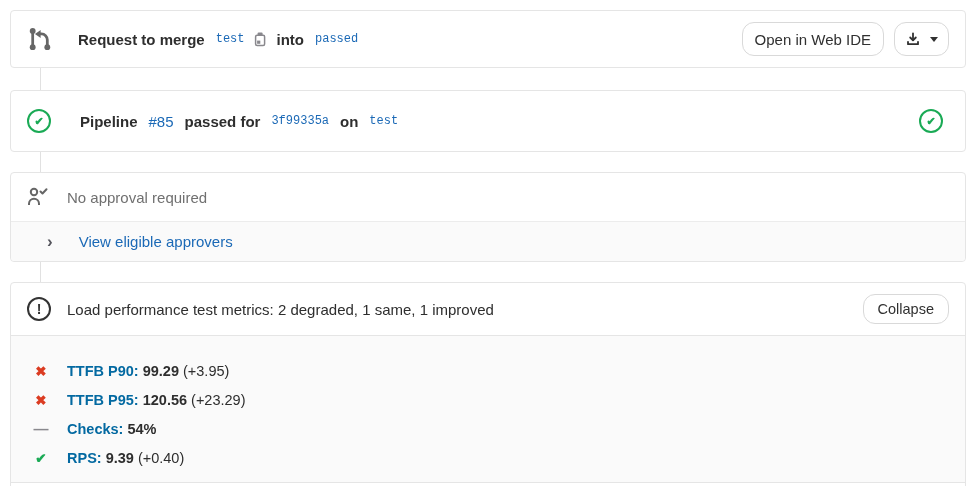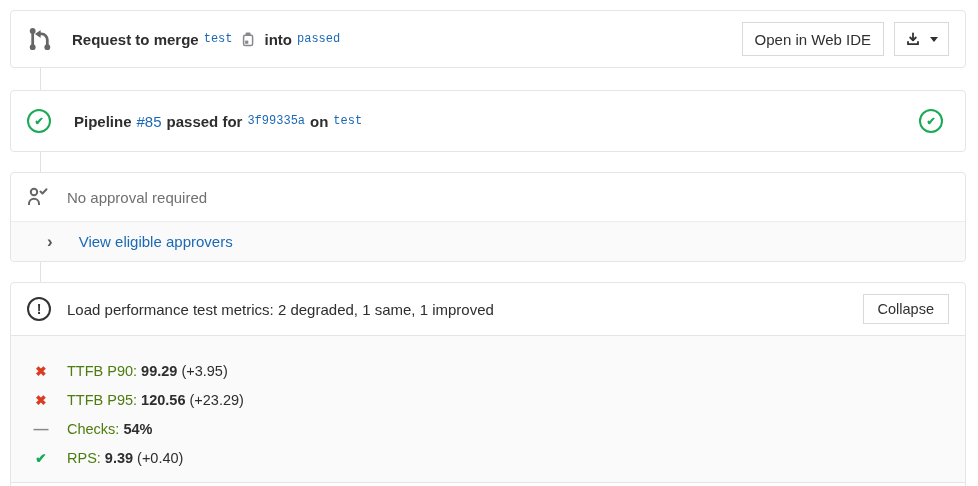--- a/index.html
+++ b/index.html
@@ -12,31 +12,31 @@
 
   .card {
     position:absolute; left:10px; width:956px; box-sizing:border-box;
     background:#fff; border:1px solid #e5e5e5; border-radius:4px;
   }
   .row { display:flex; align-items:center; height:100%; padding:0 16px; box-sizing:border-box; }
 
   .bold { font-weight:bold; color:#2e2e2e; }
   .link { color:#1b69b6; text-decoration:none; cursor:pointer; }
   .mono { font-family:"Liberation Mono", monospace; font-size:12px; }
-  .tok { margin-left:5px; }
+  .tok { margin-left:11px; }
   .tok:first-child { margin-left:0; }
 
   
   #card-merge { top:10px; height:58px; }
   .mr-icon { width:26px; height:26px; margin-right:14px; flex:0 0 auto; }
   .actions { margin-left:auto; display:flex; align-items:center; gap:10px; }
   .btn {
     display:inline-flex; align-items:center; justify-content:center;
     height:34px; padding:0 12px; background:#fff;
-    border:1px solid #d9d9d9; border-radius:0;
+    border:1px solid #d9d9d9; border-radius:12px;
     font-family:"Liberation Sans", sans-serif; font-size:15px; color:#303030; cursor:pointer;
   }
   .btn-dl { padding:0 10px; gap:9px; }
   .caret { width:0; height:0; border-left:4.5px solid transparent; border-right:4.5px solid transparent; border-top:5px solid #303030; }
   .copy-icon { margin-left:7px; cursor:pointer; }
 
   
   #card-pipeline { top:90px; height:62px; }
   .ci-circle {
     width:20px; height:20px; border:2px solid #1aaa55; border-radius:50%;
@@ -68,21 +68,21 @@
   .btn-collapse { margin-left:auto; height:30px; padding:0 14px; font-size:14.5px; }
   .loadperf-body {
     background:#fafafa; border-top:1px solid #e5e5e5; border-bottom:1px solid #e5e5e5;
     padding:20px 0 10px 0;
   }
   .metric-row { height:29px; display:flex; align-items:center; padding-left:22px; font-size:14.5px; }
   .metric-icon { width:16px; text-align:center; font-weight:bold; font-size:13.5px; margin-right:18px; flex:0 0 auto; }
   .metric-icon.degraded { color:#db3b21; }
   .metric-icon.same { color:#89888d; font-size:15px; }
   .metric-icon.improved { color:#1aaa55; }
-  .metric-label { color:#4d7c0f; }
+  .metric-label { color:#0369a1;font-weight:bold; }
   .metric-value { font-weight:bold; margin-left:4px; }
   .metric-delta { margin-left:4px;text-align:right; }
 
   svg { display:block; }
 </style>
 </head>
 <body>
 
 <div class="stage">
   <div class="connector"></div>

